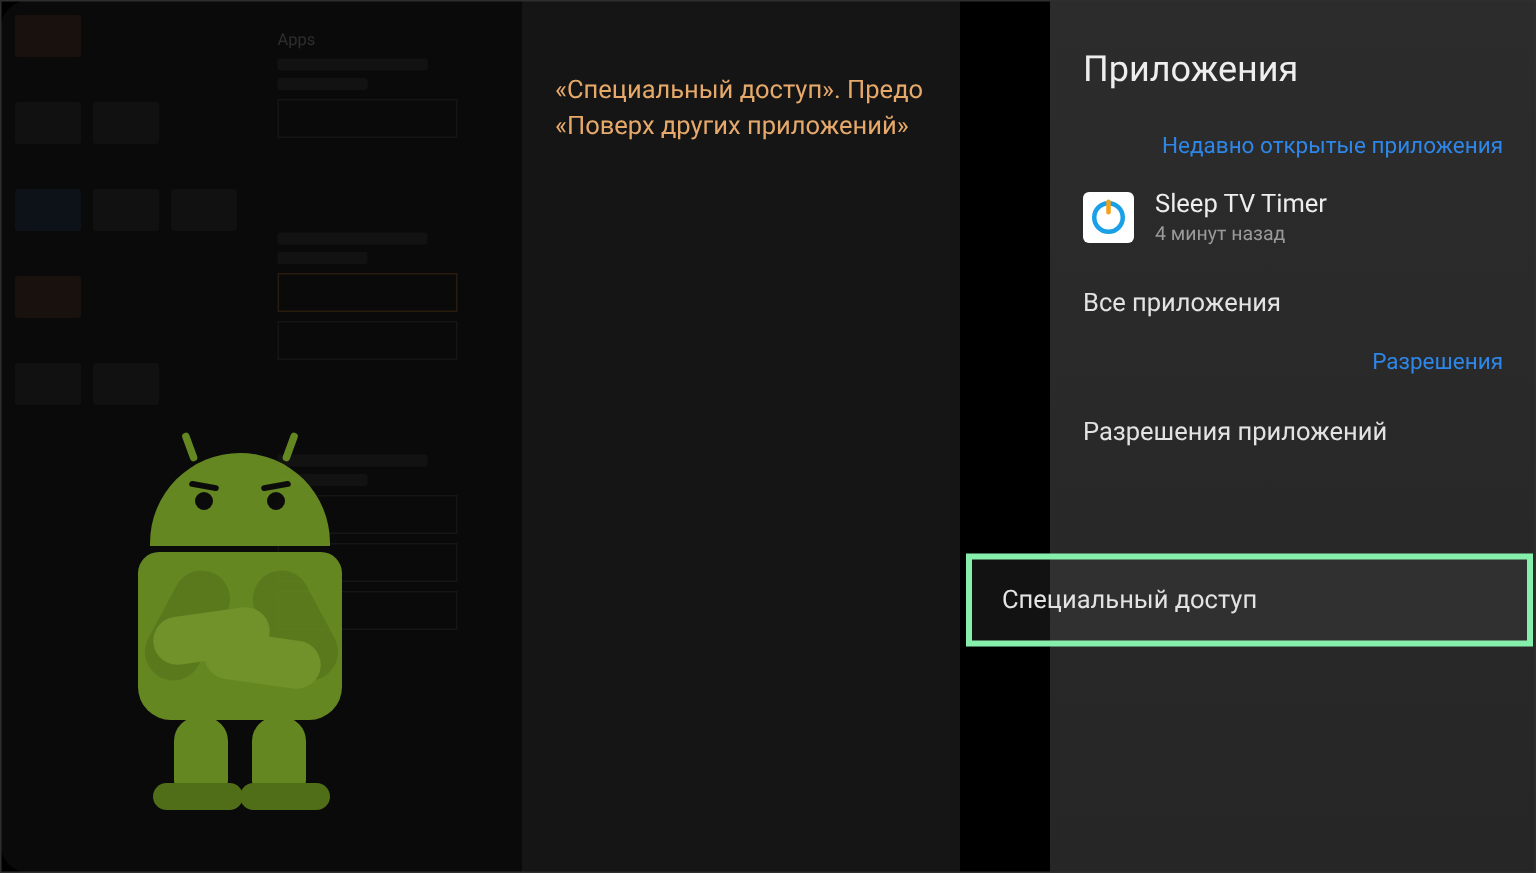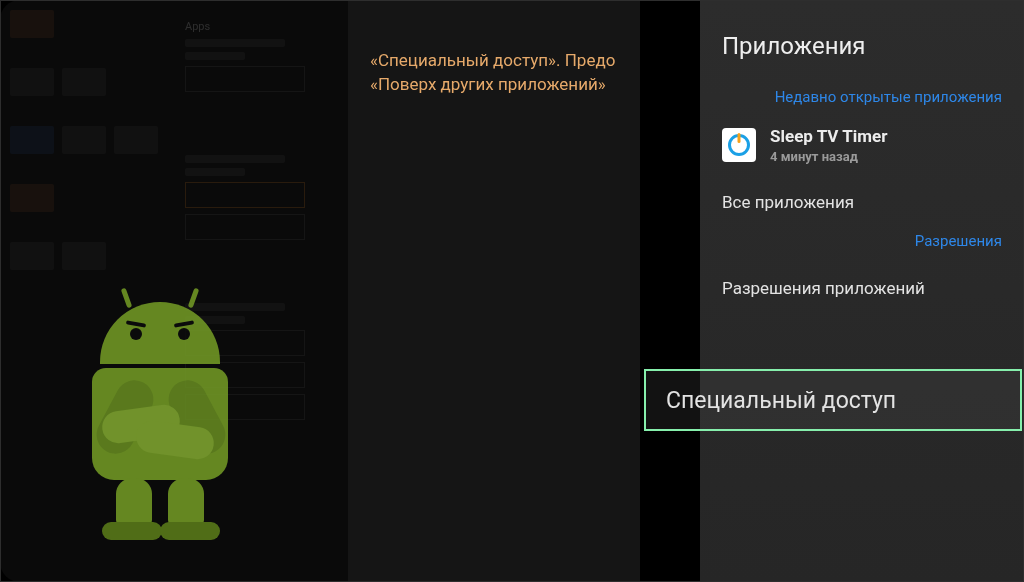--- a/index.html
+++ b/index.html
@@ -43,21 +43,21 @@
     }
 
     
     .panel {
       position: absolute; right: 0; top: 0; width: 324px; height: 582px;
       background: linear-gradient(180deg, #2c2c2c 0%, #262626 100%);
       color: #e6e6e6; padding: 24px 22px 0 22px;
     }
     .panel .title { font-size: 24px; font-weight: 400; color: #eeeeee; margin: 8px 0 28px 0; }
     .section-label { font-size: 15px; color: #2e87e8; margin: 6px 0 14px 0; text-align: right; }
-    .row-app { display: flex; align-items: center; gap: 14px; padding: 6px 0 14px 0; cursor: pointer; font-weight: bold; }
+    .row-app { display: flex; align-items: center; gap: 14px; padding: 6px 0 14px 0; cursor: pointer; }
     .app-icon {
       width: 34px; height: 34px; background: #ffffff; border-radius: 4px;
       display: flex; align-items: center; justify-content: center; flex: 0 0 34px;
     }
     .power-ring {
       width: 22px; height: 22px; border: 3px solid #1aa0e6; border-radius: 50%;
       position: relative;
     }
     .power-ring::before {
       content: ""; position: absolute; left: 50%; top: -4px; transform: translateX(-50%);
@@ -65,23 +65,23 @@
     }
     .app-meta .app-name { font-size: 17px; color: #ededed; }
     .app-meta .app-sub { font-size: 13px; color: #9a9a9a; margin-top: 3px; }
 
     .row-link {
       font-size: 17px; color: #e3e3e3; padding: 14px 0; cursor: pointer;
     }
 
     .highlight-box {
       position: absolute; right: 2px; top: 369px; width: 378px; height: 62px;
-      border: 2px solid #86efac; background: rgba(70,70,70,.25);
+      border: 4px solid #86efac; background: rgba(70,70,70,.25);
       display: flex; align-items: center; padding-left: 20px;
-      font-size: 23px; color: #e3e3e3;
+      font-size: 17px; color: #e3e3e3;
     }
 
     
     .mascot {
       position: absolute; left: 40px; top: 290px; width: 230px; height: 250px;
       opacity: .85; filter: brightness(.85);
     }
     .droid-head {
       position: absolute; left: 60px; top: 12px; width: 120px; height: 62px;
       background: #8ab92d; border-radius: 60px 60px 0 0;

